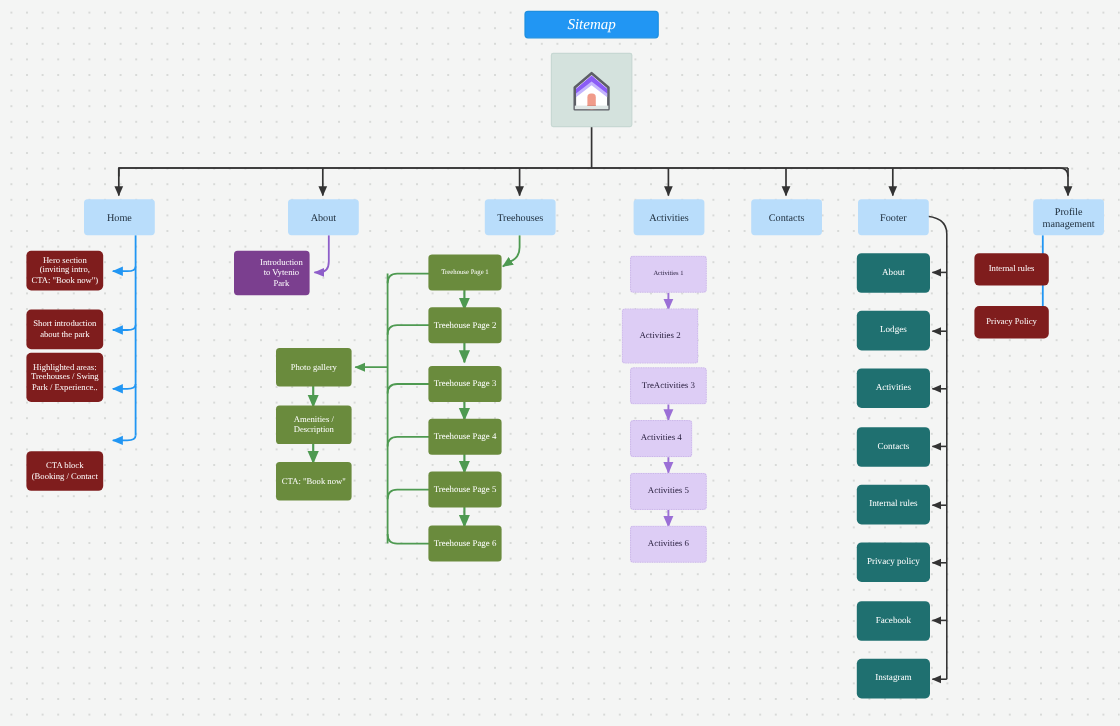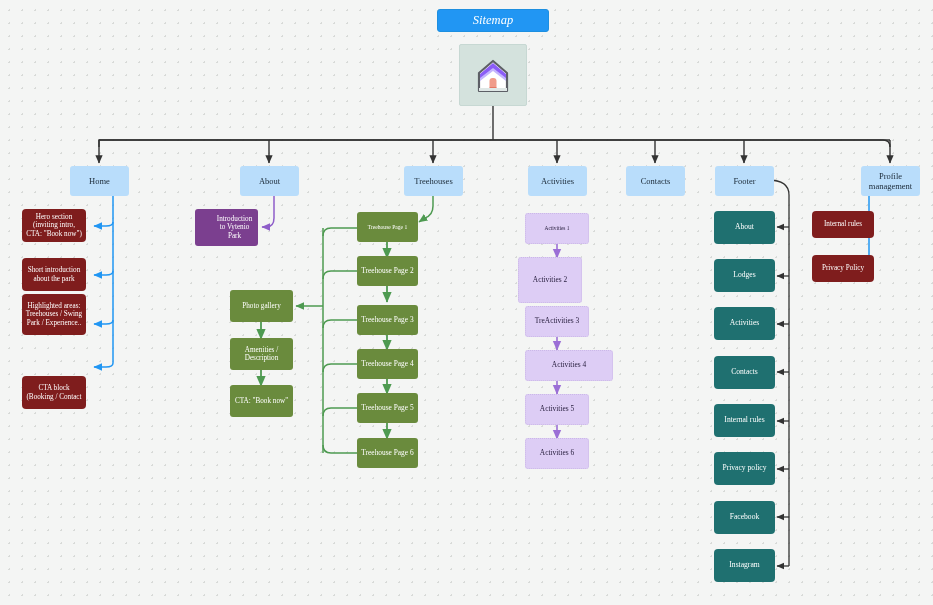--- a/index.html
+++ b/index.html
@@ -176,21 +176,21 @@
   <div class="node tree small" style="left:357px;top:212px;width:61px;height:30px;">Treehouse Page 1</div>
   <div class="node tree" style="left:357px;top:256px;width:61px;height:30px;">Treehouse Page 2</div>
   <div class="node tree" style="left:357px;top:305px;width:61px;height:30px;">Treehouse Page 3</div>
   <div class="node tree" style="left:357px;top:349px;width:61px;height:30px;">Treehouse Page 4</div>
   <div class="node tree" style="left:357px;top:393px;width:61px;height:30px;">Treehouse Page 5</div>
   <div class="node tree" style="left:357px;top:438px;width:61px;height:30px;">Treehouse Page 6</div>
 
   <div class="node lav small" style="left:525px;top:213px;width:64px;height:31px;">Activities 1</div>
   <div class="node lav" style="left:518px;top:257px;width:64px;height:46px;">Activities 2</div>
   <div class="node lav" style="left:525px;top:306px;width:64px;height:31px;">TreActivities 3</div>
-  <div class="node lav" style="left:525px;top:350px;width:88px;height:31px;font-family:Liberation Serif, serif;">Activities 4</div>
+  <div class="node lav" style="left:525px;top:350px;width:52px;height:31px;font-family:Liberation Serif, serif;">Activities 4</div>
   <div class="node lav" style="left:525px;top:394px;width:64px;height:31px;">Activities 5</div>
   <div class="node lav" style="left:525px;top:438px;width:64px;height:31px;">Activities 6</div>
 
   <div class="node teal" style="left:714px;top:211px;width:61px;height:33px;">About</div>
   <div class="node teal" style="left:714px;top:259px;width:61px;height:33px;text-align:right;">Lodges</div>
   <div class="node teal" style="left:714px;top:307px;width:61px;height:33px;">Activities</div>
   <div class="node teal" style="left:714px;top:356px;width:61px;height:33px;">Contacts</div>
   <div class="node teal" style="left:714px;top:404px;width:61px;height:33px;">Internal rules</div>
   <div class="node teal" style="left:714px;top:452px;width:61px;height:33px;">Privacy policy</div>
   <div class="node teal" style="left:714px;top:501px;width:61px;height:33px;">Facebook</div>

